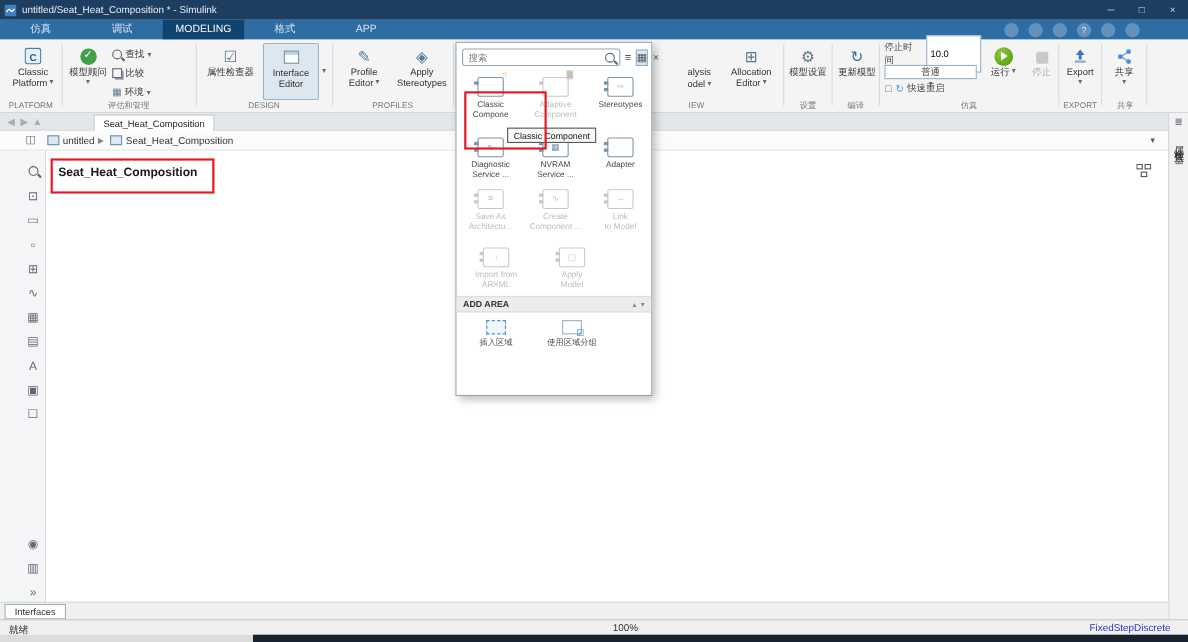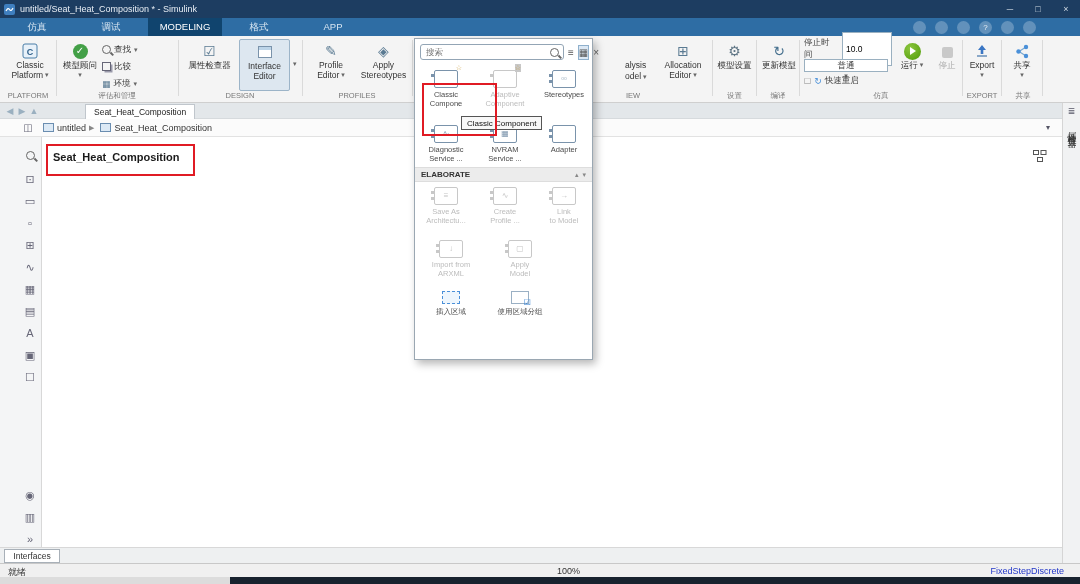--- a/index.html
+++ b/index.html
@@ -416,61 +416,61 @@
             <span class="inner">▦</span>
           </div>
         <div class="plbl"><span>NVRAM</span><br><span>Service ...</span></div>
       </div>
       <div class="pitem">
         <div class="blk"></div>
         <div class="plbl"><span>Adapter</span></div>
       </div>
     </div>
 
+    <div class="prow r3">
+      <div class="pitem dis">
+        <div class="blk">
+            <span class="inner">≡</span>
+          </div>
+        <div class="plbl"><span>Save As</span><br><span>Architectu...</span></div>
+      </div>
+      <div class="pitem dis">
+        <div class="blk">
+            <span class="inner">∿</span>
+          </div>
+        <div class="plbl"><span>Create</span><br><span>Component ...</span></div>
+      </div>
+      <div class="pitem dis">
+        <div class="blk">
+            <span class="inner">→</span>
+          </div>
+        <div class="plbl"><span>Link</span><br><span>to Model</span></div>
+      </div>
+    </div>
+    <div class="prow r4">
+      <div class="pitem dis">
+        <div class="blk">
+            <span class="inner grn">↓</span>
+          </div>
+        <div class="plbl"><span>Import from</span><br><span>ARXML</span></div>
+      </div>
+      <div class="pitem dis">
+        <div class="blk">
+            <span class="inner">▢</span>
+          </div>
+        <div class="plbl"><span>Apply</span><br><span>Model</span></div>
+      </div>
+    </div>
+
     <div class="phead">
-      <span>ELABORATE</span>
+      <span>ADD AREA</span>
         <span class="sp"></span>
       <span class="harr">▴</span>
       <span class="harr">▾</span>
     </div>
-    <div class="prow r3">
-      <div class="pitem dis">
-        <div class="blk">
-            <span class="inner">≡</span>
-          </div>
-        <div class="plbl"><span>Save As</span><br><span>Architectu...</span></div>
-      </div>
-      <div class="pitem dis">
-        <div class="blk">
-            <span class="inner">∿</span>
-          </div>
-        <div class="plbl"><span>Create</span><br><span>Profile ...</span></div>
-      </div>
-      <div class="pitem dis">
-        <div class="blk">
-            <span class="inner">→</span>
-          </div>
-        <div class="plbl"><span>Link</span><br><span>to Model</span></div>
-      </div>
-    </div>
-    <div class="prow r4">
-      <div class="pitem dis">
-        <div class="blk">
-            <span class="inner grn">↓</span>
-          </div>
-        <div class="plbl"><span>Import from</span><br><span>ARXML</span></div>
-      </div>
-      <div class="pitem dis">
-        <div class="blk">
-            <span class="inner">▢</span>
-          </div>
-        <div class="plbl"><span>Apply</span><br><span>Model</span></div>
-      </div>
-    </div>
-
     <div class="prow r5">
       <div class="pitem">
         <div class="area1"></div>
         <div class="plbl"><span>插入区域</span></div>
       </div>
       <div class="pitem">
         <div class="area2">
             <span class="chk">☑</span>
           </div>
         <div class="plbl"><span>使用区域分组</span></div>

